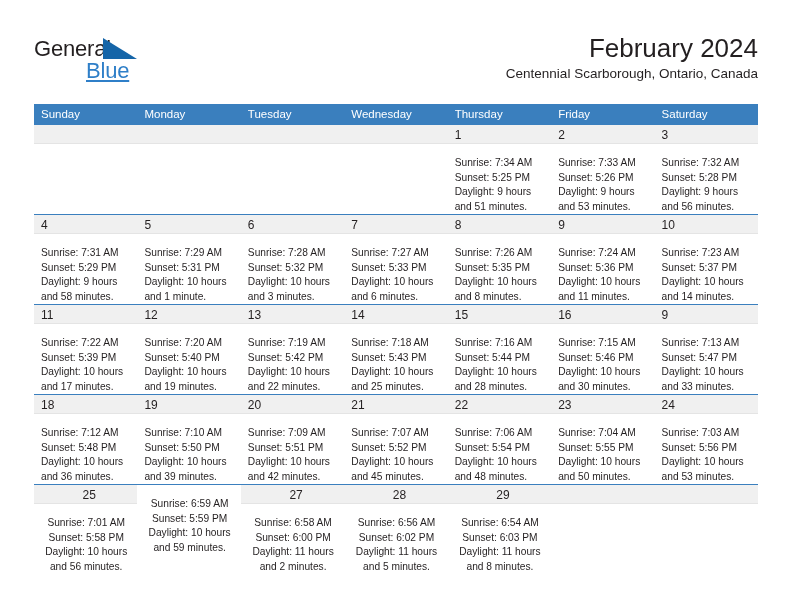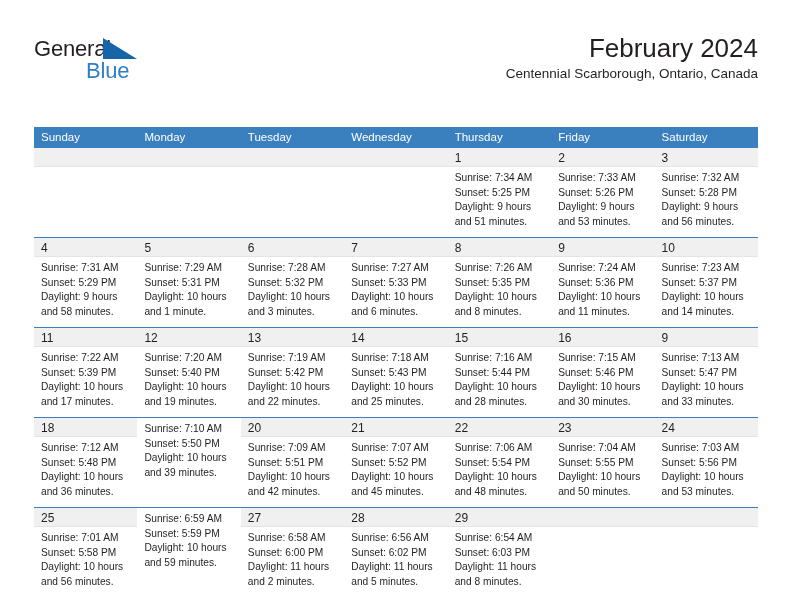--- a/index.html
+++ b/index.html
@@ -34,20 +34,21 @@
   .brand-tri {
     position: absolute; left: 69px; top: 2px;
     width: 34px; height: 21px;
     background: #1565a8;
     clip-path: polygon(0 0, 100% 100%, 0 100%);
   }
   .brand-blue {
     position: absolute; left: 52px; top: 22px;
     font-size: 22px; letter-spacing: -0.2px;
     color: #2f7fc8;
+    text-decoration: underline;
   }
 
   .title-block {
     position: absolute; right: 0; top: 0;
     text-align: right;
   }
   .cal-title {
     font-size: 26px;
     color: #231f20;
     line-height: 32px;
@@ -65,57 +66,56 @@
   .calendar {
     position: absolute;
     left: 34px; top: 104px;
     width: 724px;
   }
   .weekhead {
     display: grid;
     grid-template-columns: repeat(7, 1fr);
     background: #3a7fbe;
     height: 21px;
-    margin-top: 23px;
   }
   .weekhead .dow {
     color: #ffffff;
     font-size: 11.5px;
     line-height: 21px;
     padding-left: 7px;
     white-space: nowrap;
     overflow: hidden;
   }
 
   .week {
     display: grid;
     grid-template-columns: repeat(7, 1fr);
     height: 90px;
     border-bottom: 1.4px solid #3a7fbe;
   }
-  .week.last { border-bottom: none; }
+  .week.last { border-bottom: none; text-align: center; }
 
   .cell {
     position: relative;
     background: #ffffff;
     overflow: hidden;
   }
   .daynum-band {
     background: #f0f0f0;
     height: 19px;
     border-bottom: 1px solid #e4e4e4;
     padding-left: 7px;
   }
   .daynum {
     font-size: 12px;
     line-height: 19px;
     color: #231f20;
   }
   .cell-body {
-    padding: 4px 6px 0 7px;
+    padding: 12px 6px 0 7px;
   }
   .cell-body div {
     font-size: 10.2px;
     line-height: 14.6px;
     color: #231f20;
     white-space: nowrap;
   }
   .cell.empty .daynum-band { background: #f0f0f0; }
 </style>
 </head>
@@ -325,20 +325,21 @@
           <div class="cell">
             <div class="daynum-band"><span class="daynum">18</span></div>
             <div class="cell-body">
               <div>Sunrise: 7:12 AM</div>
               <div>Sunset: 5:48 PM</div>
               <div>Daylight: 10 hours</div>
               <div>and 36 minutes.</div>
             </div>
           </div>
           <div class="cell">
+            <div class="daynum-band"><span class="daynum">19</span></div>
             <div class="cell-body">
               <div>Sunrise: 7:10 AM</div>
               <div>Sunset: 5:50 PM</div>
               <div>Daylight: 10 hours</div>
               <div>and 39 minutes.</div>
             </div>
           </div>
           <div class="cell">
             <div class="daynum-band"><span class="daynum">20</span></div>
             <div class="cell-body">

